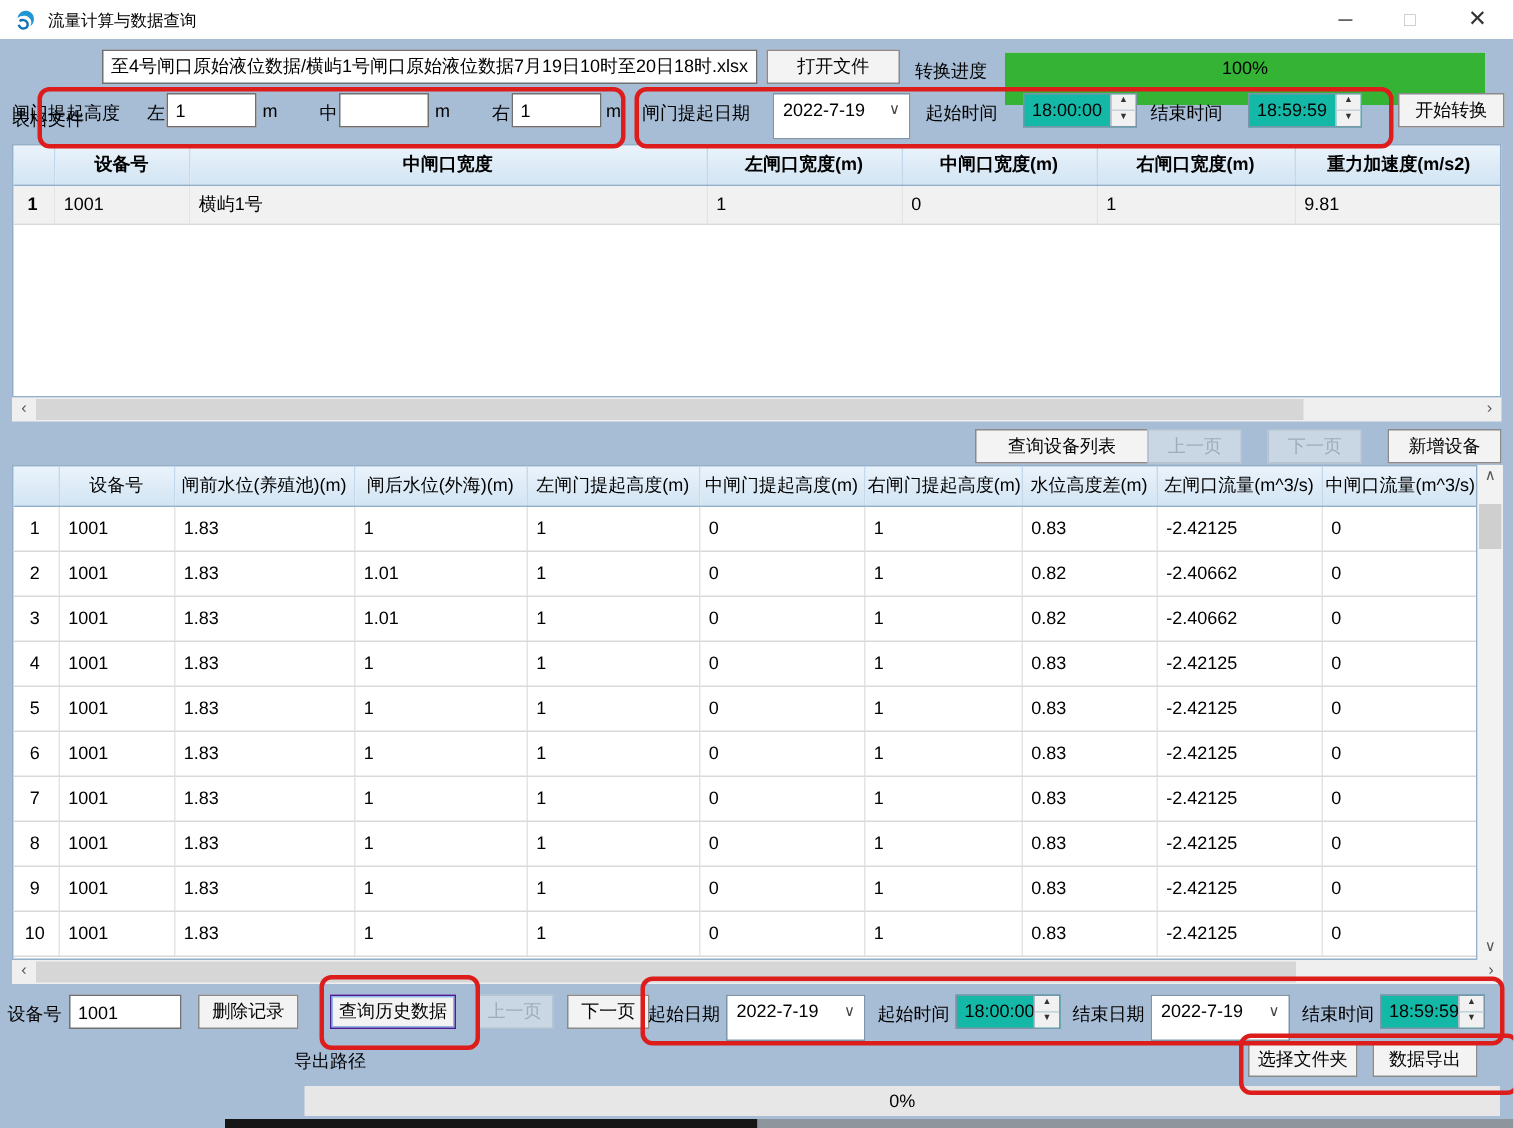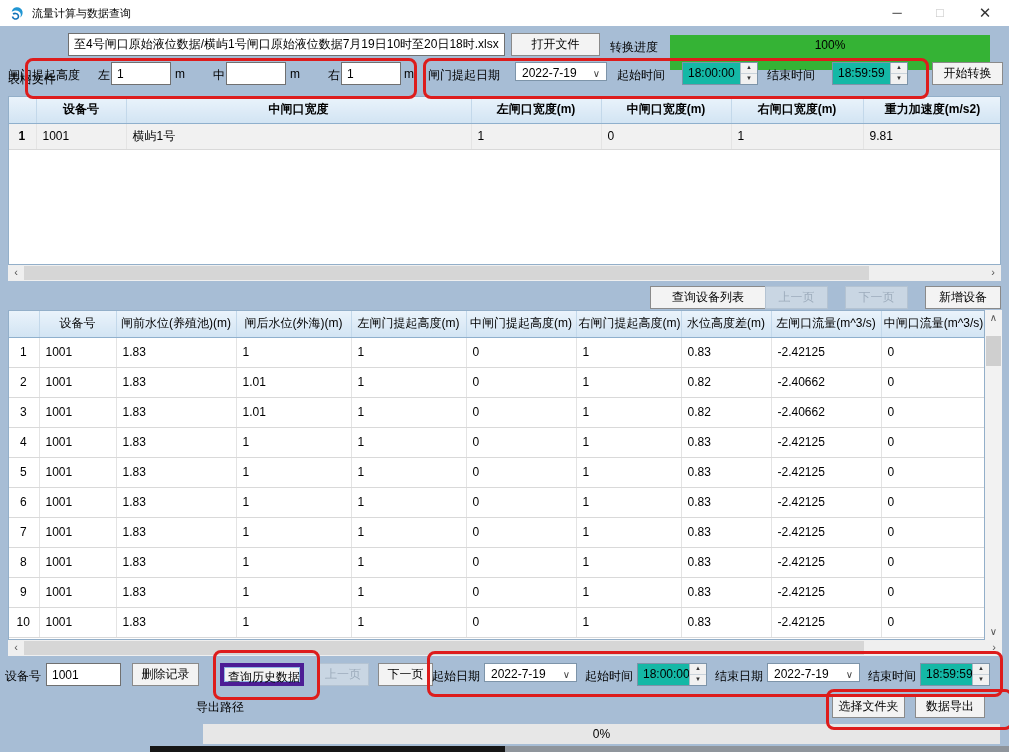--- a/index.html
+++ b/index.html
@@ -12,22 +12,22 @@
   .appicon{position:absolute;left:9px;top:5px;width:16px;height:16px;}
   .wbtn{position:absolute;top:0;width:40px;height:26px;text-align:center;line-height:26px;font-size:13px;color:#333;cursor:default;}
   
   .lbl{position:absolute;font-size:12px;white-space:nowrap;}
   .txt{position:absolute;box-sizing:border-box;height:23px;border:1px solid #707070;background:#fff;
        font-family:inherit;font-size:12px;padding:0 5px;}
   .gray-text{color:#8c8c8c;}
   .btn{position:absolute;box-sizing:border-box;height:23px;background:#f3f3f3;border:1px solid #8a8a8a;
        font-size:12px;text-align:center;line-height:21px;white-space:nowrap;}
   .btn.dis{background:#c9d6e3;border-color:#b4c3d2;color:#9dacbc;}
-  .btn.focus{border:4px solid #4c1d95;box-shadow:inset 0 0 0 1px #8fb9e4;text-align:right;}
-  .combo{position:absolute;box-sizing:border-box;height:19px;background:#fff;border:1px solid #7d94a9;line-height:21px;padding-left:6px;}
+  .btn.focus{border:1px solid #4c1d95;box-shadow:inset 0 0 0 1px #8fb9e4;}
+  .combo{position:absolute;box-sizing:border-box;height:31px;background:#fff;border:1px solid #7d94a9;line-height:21px;padding-left:6px;}
   .combo .arrow{position:absolute;right:6px;top:0;font-size:10px;color:#444;line-height:21px;}
   .spinner{position:absolute;box-sizing:border-box;height:23px;background:#14b8a6;border:1px solid #7d94a9;line-height:21px;padding-left:5px;}
   .spinner .spin{position:absolute;right:0;top:0;bottom:0;width:16px;border-left:1px solid #aebac6;display:flex;flex-direction:column;}
   .spinner .sbtn{flex:1;background:#f1f1f1;font-size:6px;line-height:9px;text-align:center;color:#333;border-bottom:1px solid #c9d2da;}
   .spinner .sbtn:last-child{border-bottom:none;}
   
   .progress{position:absolute;background:#dcdcdc;overflow:hidden;}
   .progress .fill{position:absolute;left:0;top:0;bottom:0;background:#35b335;}
   .progress .ptxt{position:absolute;left:0;right:0;top:0;bottom:0;text-align:center;font-size:12px;}
   

